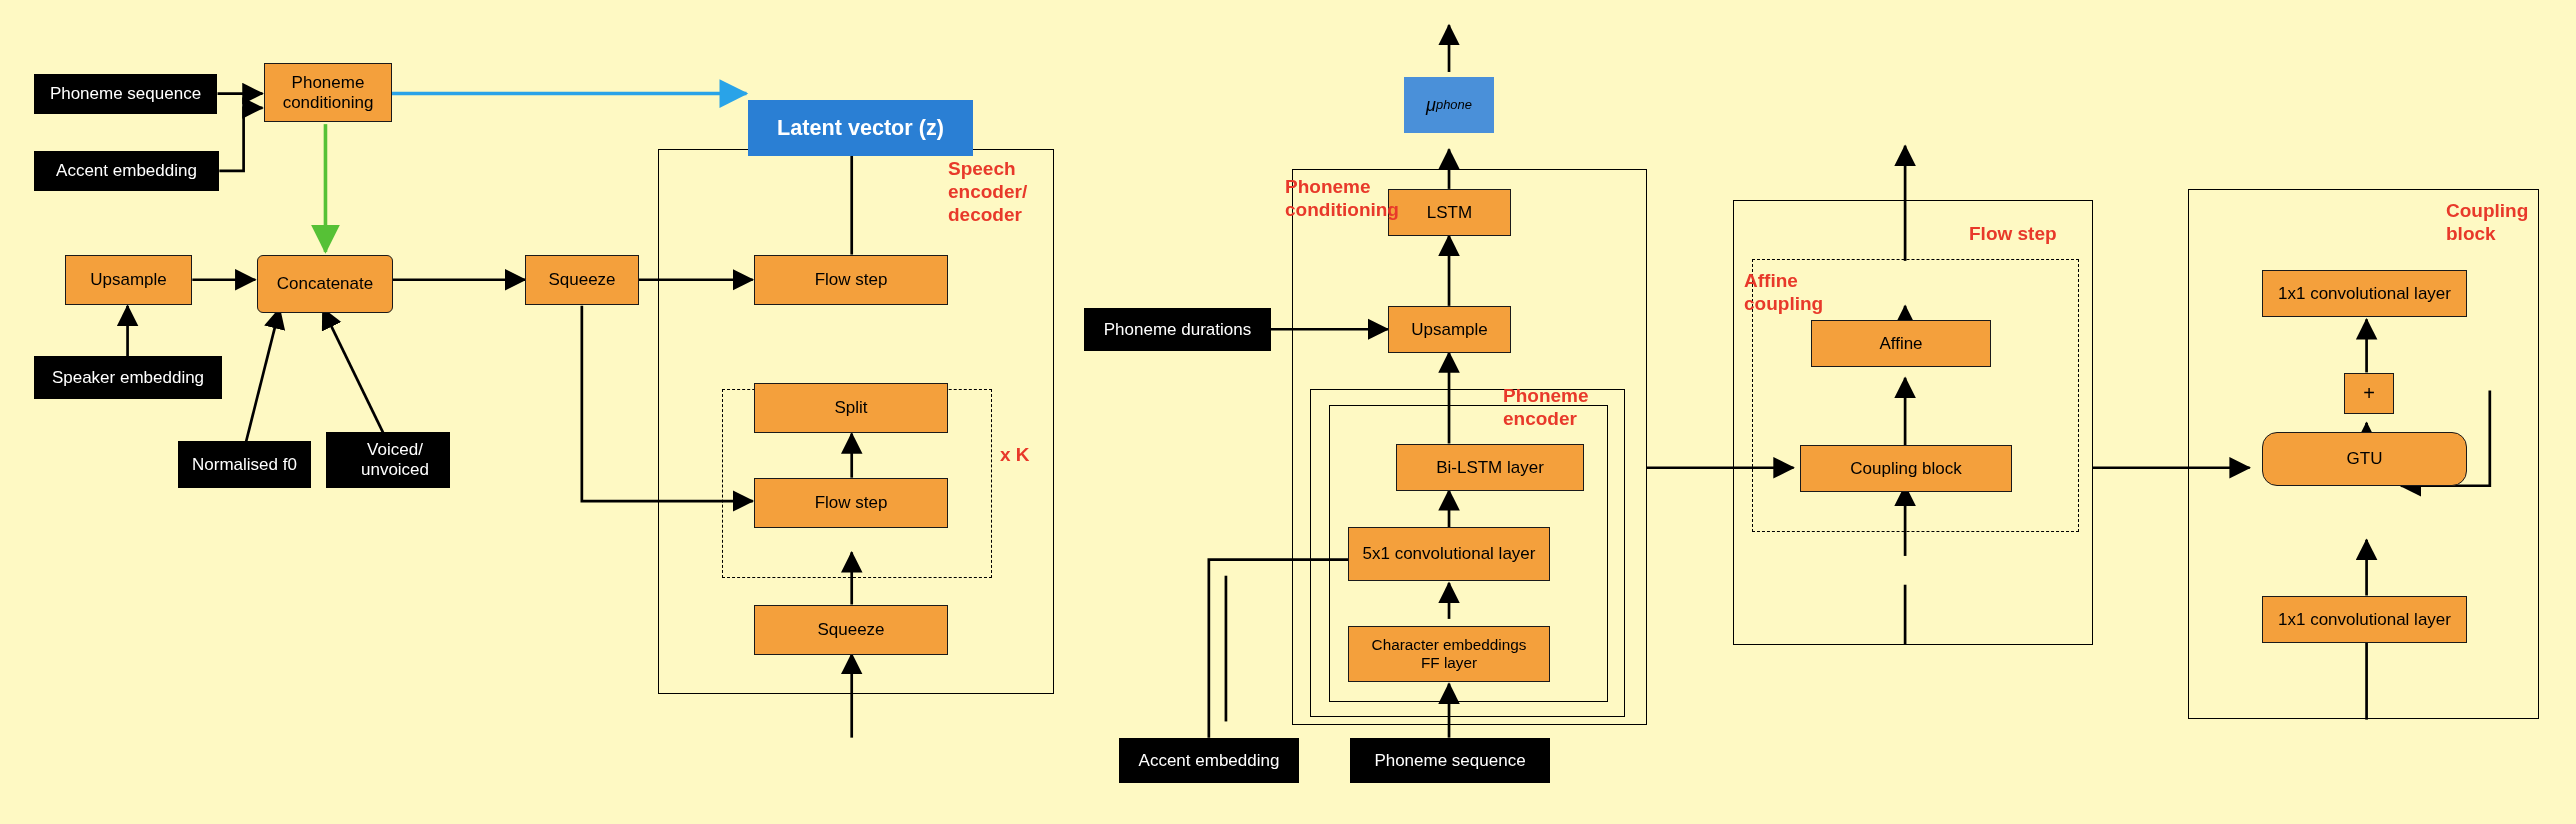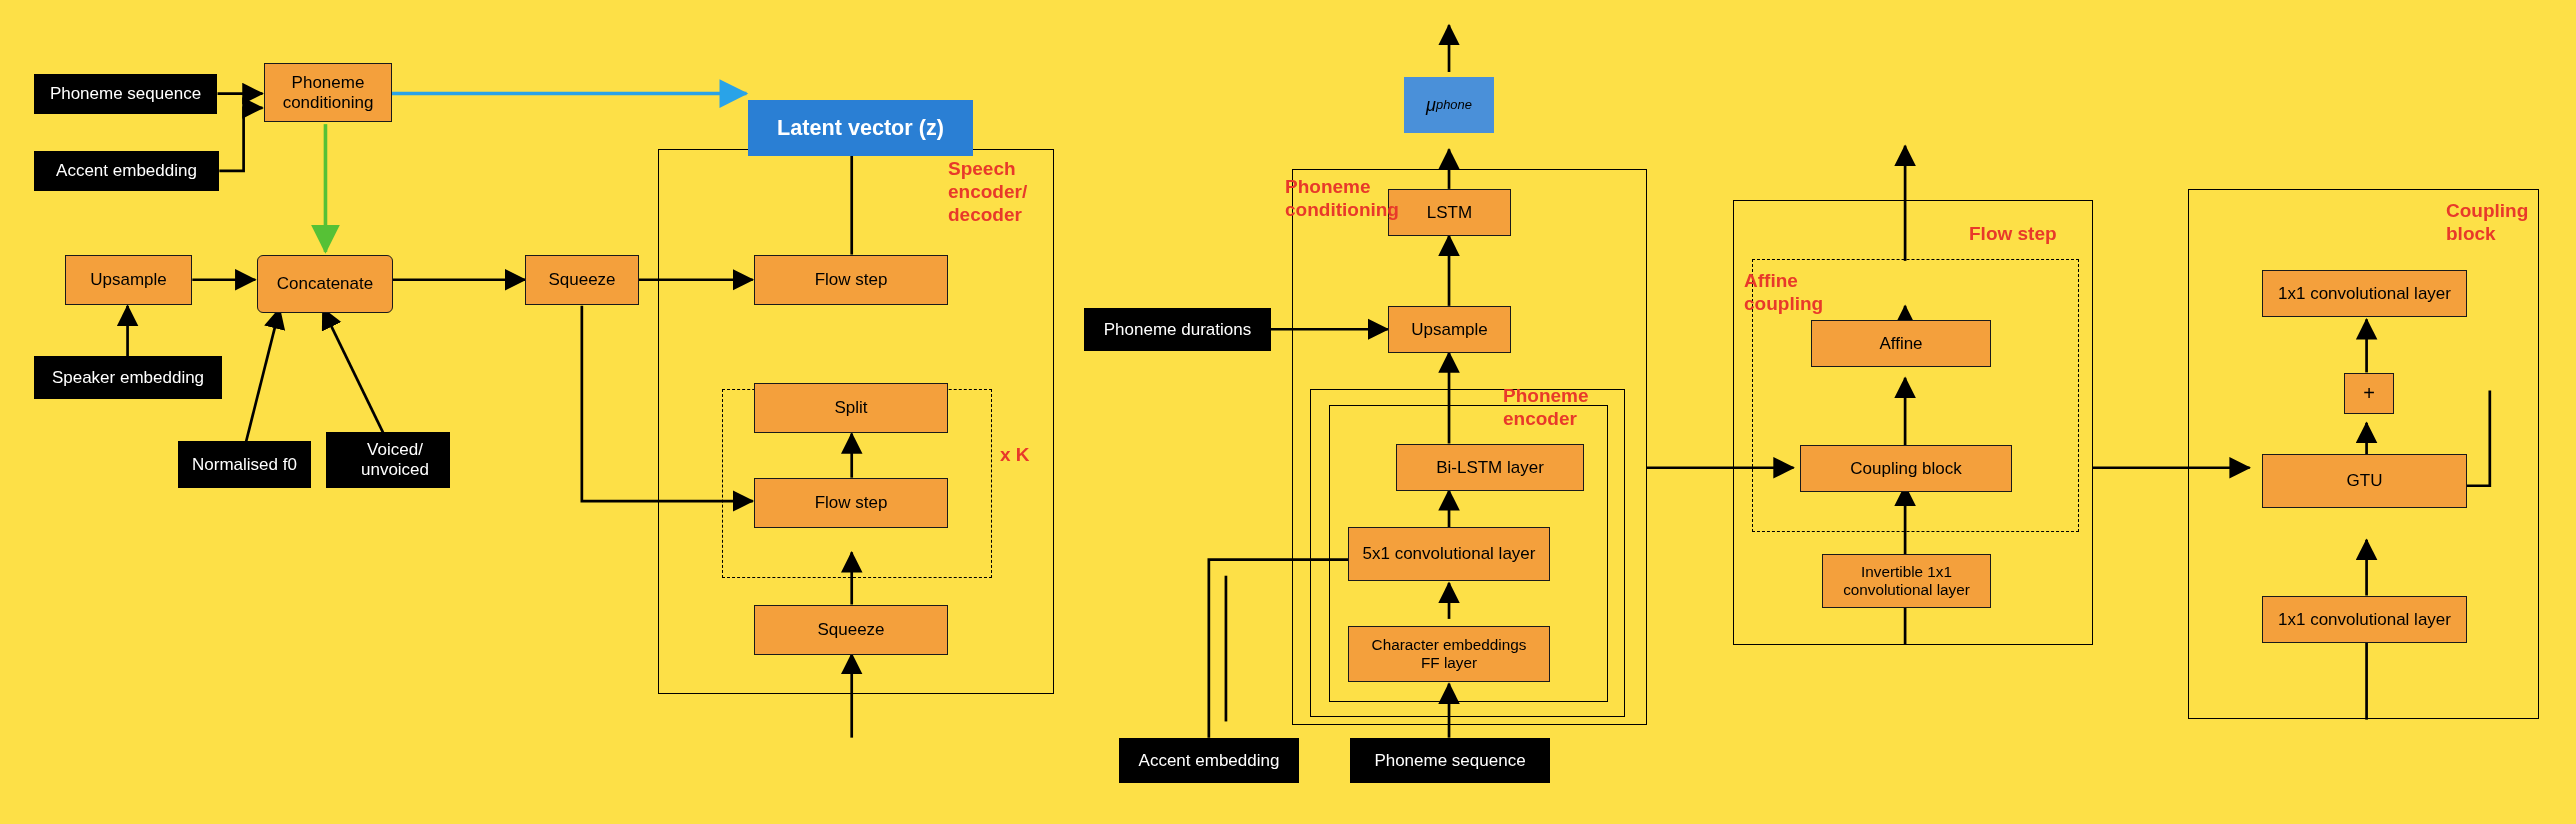--- a/index.html
+++ b/index.html
@@ -7,21 +7,21 @@
     padding: 0;
     background: #ffffff;
   }
   body {
     font-family: "Liberation Sans", sans-serif;
   }
   #canvas {
     position: relative;
     width: 2576px;
     height: 824px;
-    background: #fde047;
+    background: #fef9c3;
     overflow: hidden;
   }
   .node {
     position: absolute;
     box-sizing: border-box;
     display: flex;
     align-items: center;
     justify-content: center;
     text-align: center;
     line-height: 1.15;
@@ -257,37 +257,33 @@
 
   <div class="label-red" style="left:1503px; top:385px; width:135px; text-align:left;">
     <div>Phoneme</div>
     <div>encoder</div>
   </div>
 
   <div class="node orange" style="left:1811px; top:320px; width:180px; height:47px;">Affine</div>
 
   <div class="node orange" style="left:1800px; top:445px; width:212px; height:47px;">Coupling block</div>
 
-  <div class="node orange" style="left:1822px; top:554px; width:169px; height:54px; flex-direction:column; font-size:15.3px;">
-    <span>Invertible 1x1</span>
-    <span>convolutional layer</span>
-  </div>
 
   <div class="label-red" style="left:1969px; top:223px;">Flow step</div>
 
   <div class="label-red" style="left:1744px; top:270px; width:135px; text-align:left;">
     <div>Affine</div>
     <div>coupling</div>
   </div>
 
   <div class="node orange" style="left:2262px; top:270px; width:205px; height:47px;">1x1 convolutional layer</div>
 
   <div class="node orange" style="left:2344px; top:373px; width:50px; height:41px; font-size:20px;">+</div>
 
-  <div class="node orange" style="left:2262px; top:454px; width:205px; height:54px;">GTU</div>
+  <div class="node orange" style="left:2262px; top:432px; width:205px; height:54px;border-radius:15px;">GTU</div>
 
   <div class="node orange" style="left:2262px; top:596px; width:205px; height:47px;">1x1 convolutional layer</div>
 
   <div class="label-red" style="left:2446px; top:200px; width:135px; text-align:left;">
     <div>Coupling</div>
     <div>block</div>
   </div>
 
 </div>
 

